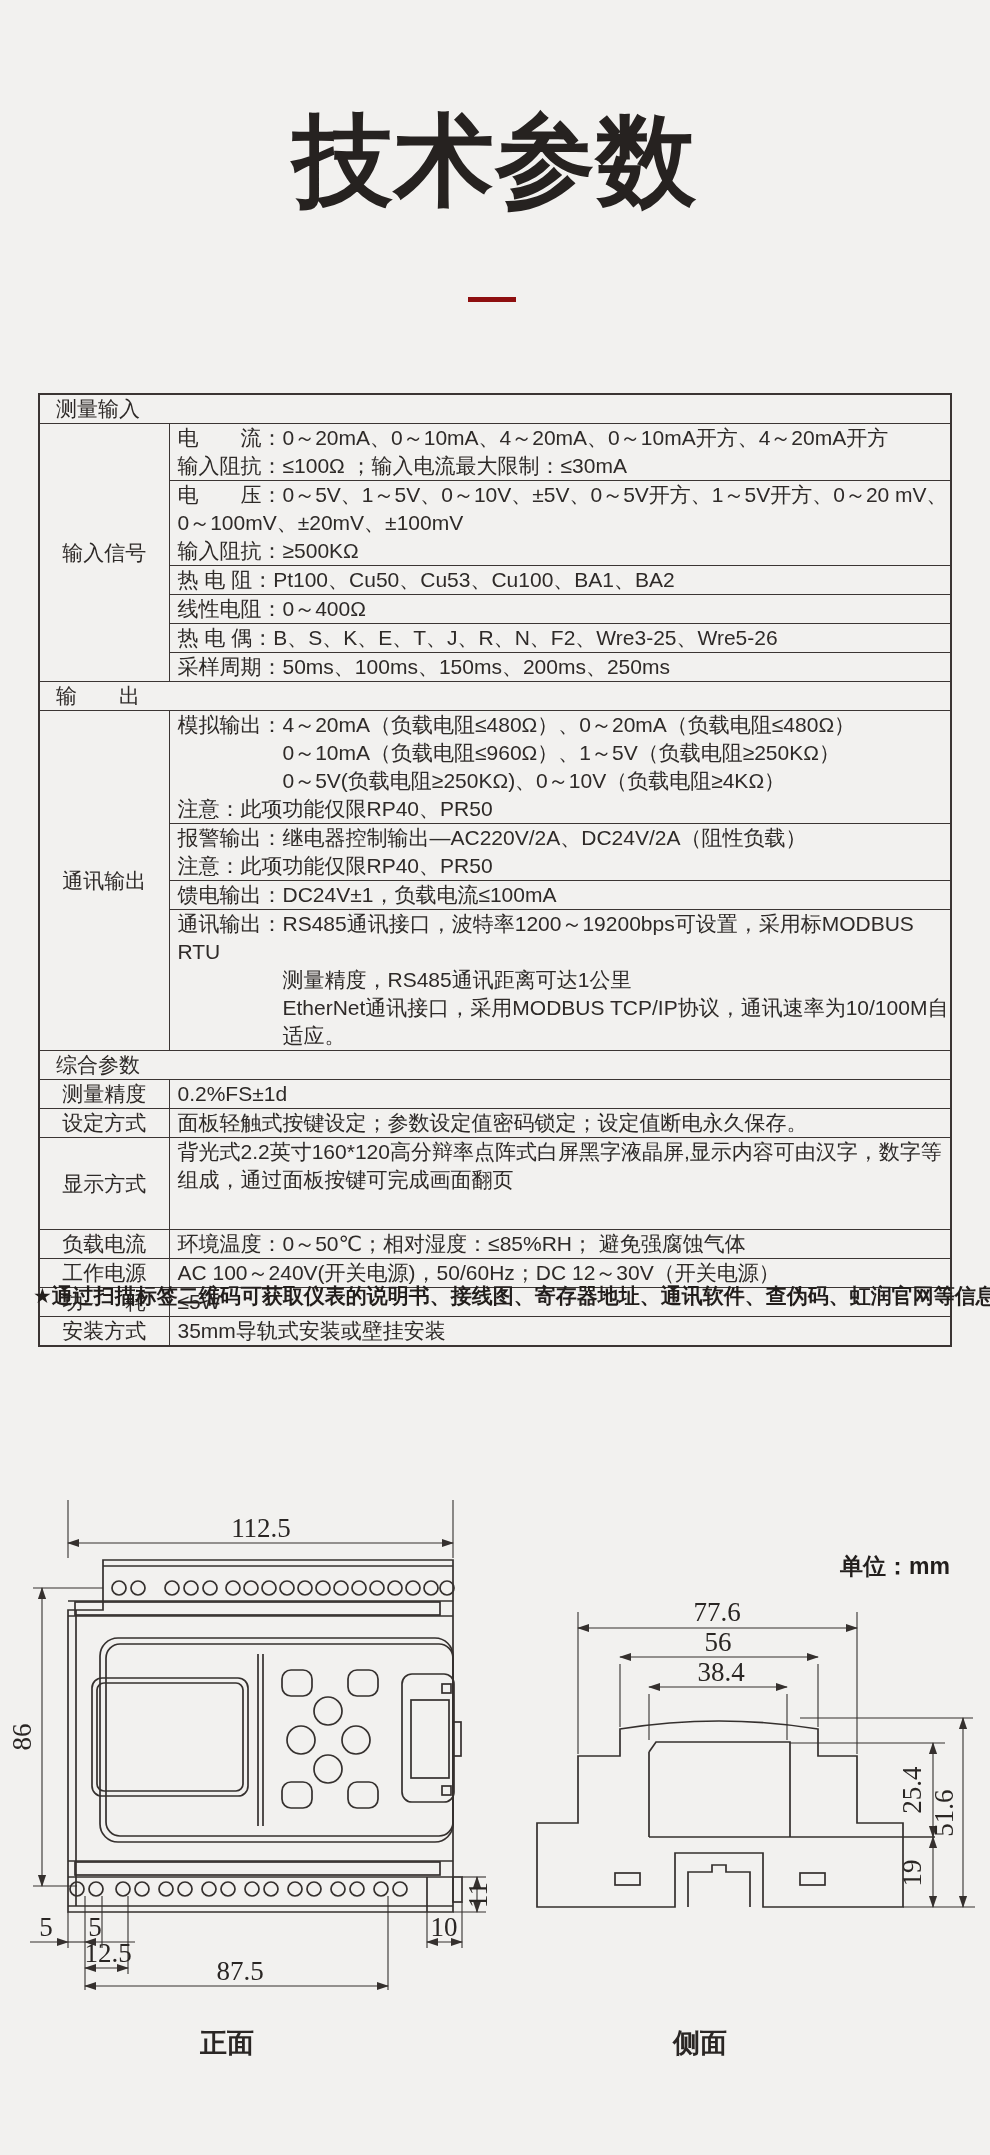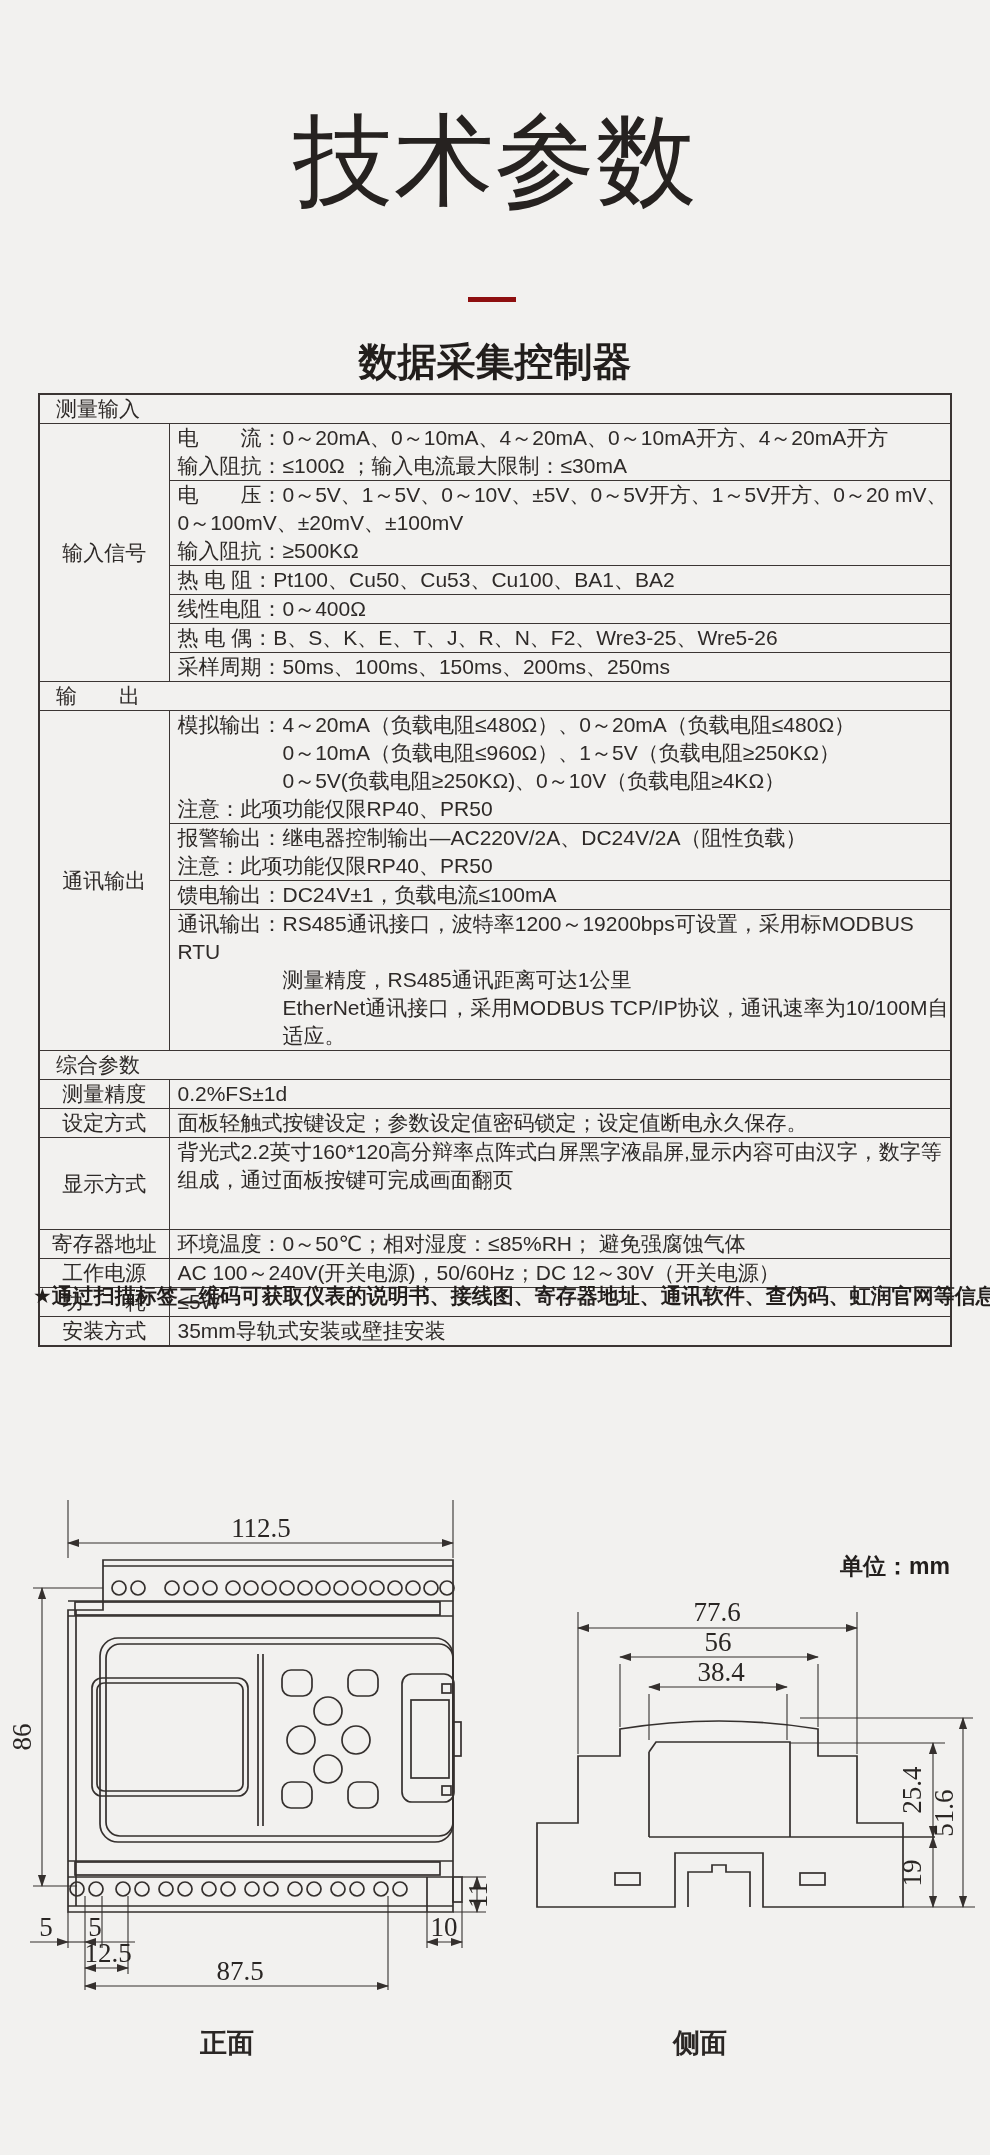--- a/index.html
+++ b/index.html
@@ -1,19 +1,19 @@
 <!DOCTYPE html>
 <html><head>
 <meta charset="utf-8">
 <style>
   html,body{margin:0;padding:0;background:#e9e8e6;}
   .page{position:relative;width:990px;height:2155px;background:#f2f1ef;overflow:hidden;
         font-family:"Liberation Sans","DejaVu Sans",sans-serif;color:#2e2a28;}
   .main-title{position:absolute;top:108px;left:0;width:990px;text-align:center;
-        font-size:100px;font-weight:400;color:#262220;letter-spacing:1px;line-height:1.05;}
+        font-size:100px;font-weight:700;color:#262220;letter-spacing:1px;line-height:1.05;}
   .divider-dash{position:absolute;top:297px;left:468px;width:48px;height:5px;background:#8e0f0f;}
   .sub-title{position:absolute;top:340px;left:0;width:990px;text-align:center;
         font-size:39px;font-weight:800;color:#221e1c;line-height:44px;}
   table.spec{position:absolute;top:393px;left:38px;width:914px;table-layout:fixed;
         border-collapse:collapse;border:2.5px solid #3b3533;}
   table.spec td{border:1.5px solid #3b3533;font-size:21px;line-height:28px;
         padding:0 0 0 8px;vertical-align:top;color:#2e2a28;overflow:hidden;}
   table.spec td.lbl{text-align:center;padding:0;vertical-align:middle;}
   table.spec tr.sec td{padding-left:16px;font-weight:400;}
   .h27{height:27px}.h28{height:28px}.h56{height:56px}.h84{height:84px}
@@ -31,21 +31,20 @@
   .viewlabel{fill:#1e1b1a;font-family:"Liberation Sans","DejaVu Sans",sans-serif;
         font-size:37px;font-weight:700;}
 </style>
 </head>
 <body>
 
 <div class="page">
 
   <div class="main-title">技术参数</div>
   <div class="divider-dash"></div>
-  <div class="sub-title">数据采集控制器</div>
 
   <table class="spec">
     <colgroup>
         <col style="width:130px">
         <col>
       </colgroup>
     <tbody>
         <tr class="sec h27">
       <td colspan="2">测量输入</td>
     </tr>
@@ -115,21 +114,21 @@
       <td>面板轻触式按键设定；参数设定值密码锁定；设定值断电永久保存。</td>
     </tr>
     <tr class="h92">
       <td class="lbl">显示方式</td>
       <td>
         <div>背光式2.2英寸160*120高分辩率点阵式白屏黑字液晶屏,显示内容可由汉字，数字等</div>
         <div>组成，通过面板按键可完成画面翻页</div>
       </td>
     </tr>
     <tr class="h28">
-      <td class="lbl">寄存器地址</td>
+      <td class="lbl">负载电流</td>
       <td>环境温度：0～50℃；相对湿度：≤85%RH；  避免强腐蚀气体</td>
     </tr>
     <tr class="h28">
       <td class="lbl">工作电源</td>
       <td>AC 100～240V(开关电源)，50/60Hz；DC 12～30V（开关电源）</td>
     </tr>
     <tr class="h28">
       <td class="lbl">功　　耗</td>
       <td>≤5W</td>
     </tr>

